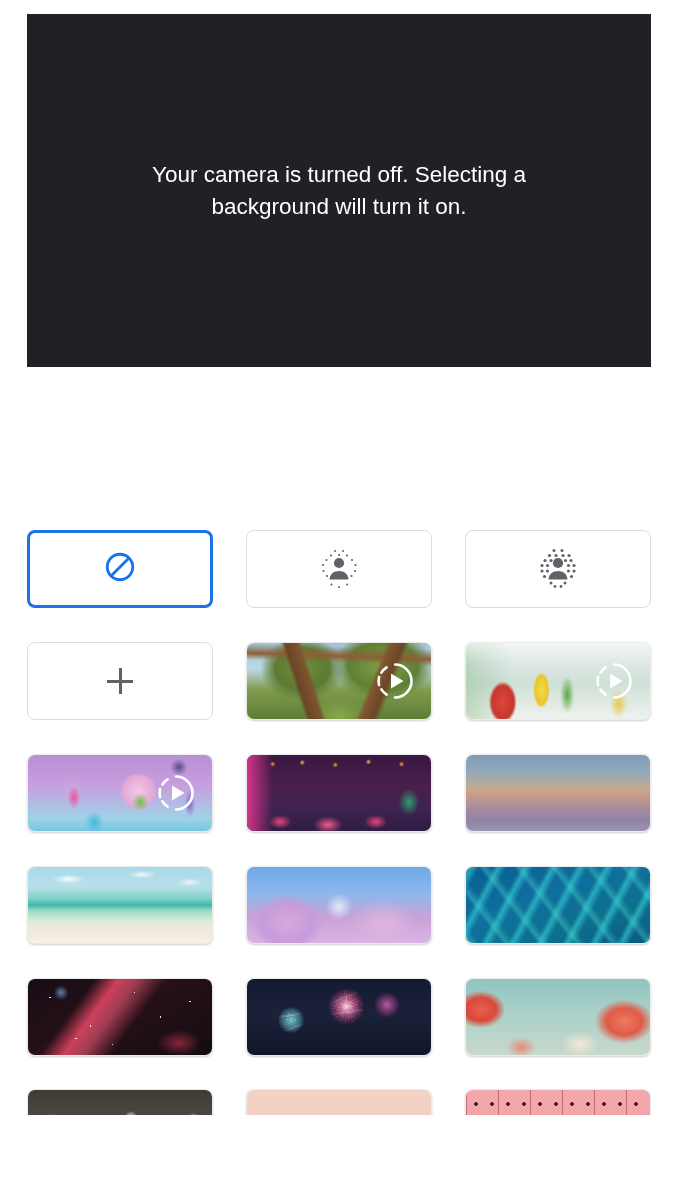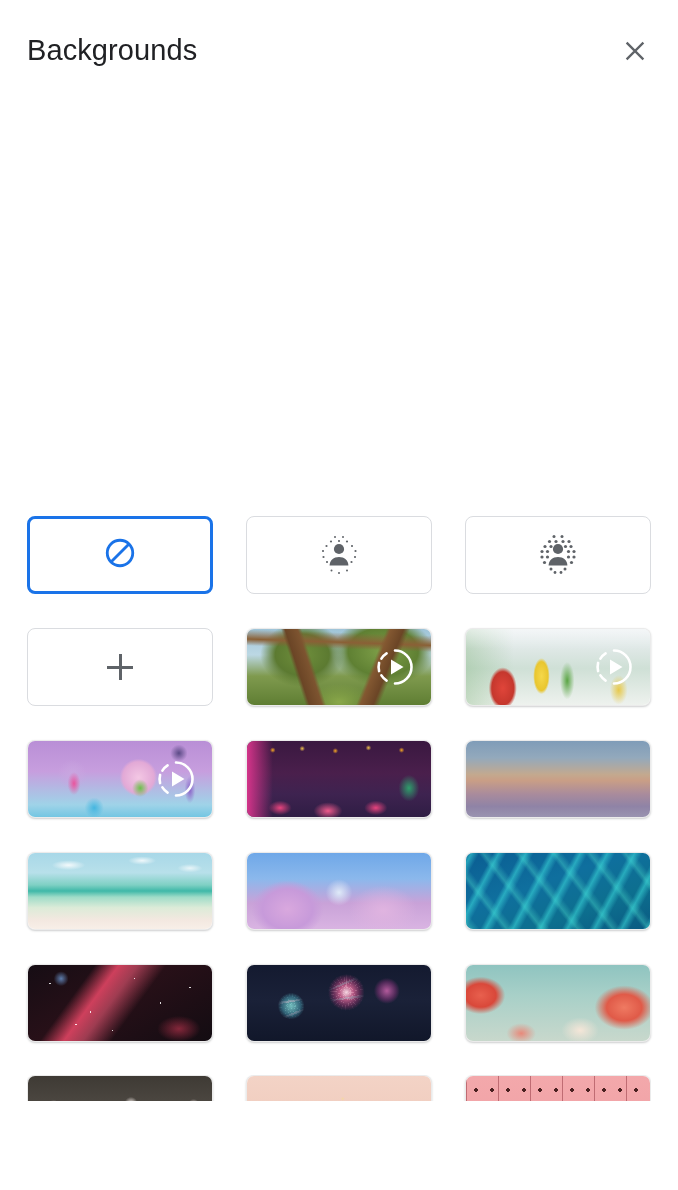--- a/index.html
+++ b/index.html
@@ -310,31 +310,24 @@
   }
   .partial-row .tile {
     height: 78px;
   }
 </style>
 </head>
 <body>
 
 <div class="panel">
 
-  <div class="header">
-    <div class="header-title">Backgrounds</div>
-    <button class="close-btn">
-      <span>
-        <svg width="26" height="26" viewBox="0 0 24 24" aria-hidden="true">
-          <path d="M5 5 L19 19 M19 5 L5 19" stroke="#5f6368" stroke-width="2.1" fill="none" stroke-linecap="square"></path>
-        </svg>
-      </span>
-    </button>
+
+  <div class="preview">
+    <div class="preview-text">Your camera is turned off. Selecting a background will turn it on.</div>
   </div>
-
 
   <div class="grid">
 
     <div class="tile outlined selected">
       <span>
         <svg width="34" height="34" viewBox="0 0 24 24" aria-hidden="true">
           <circle cx="12" cy="12" r="9" fill="none" stroke="#1a73e8" stroke-width="2"></circle>
           <path d="M6 18 L18 6" stroke="#1a73e8" stroke-width="2" stroke-linecap="round"></path>
         </svg>
       </span>

